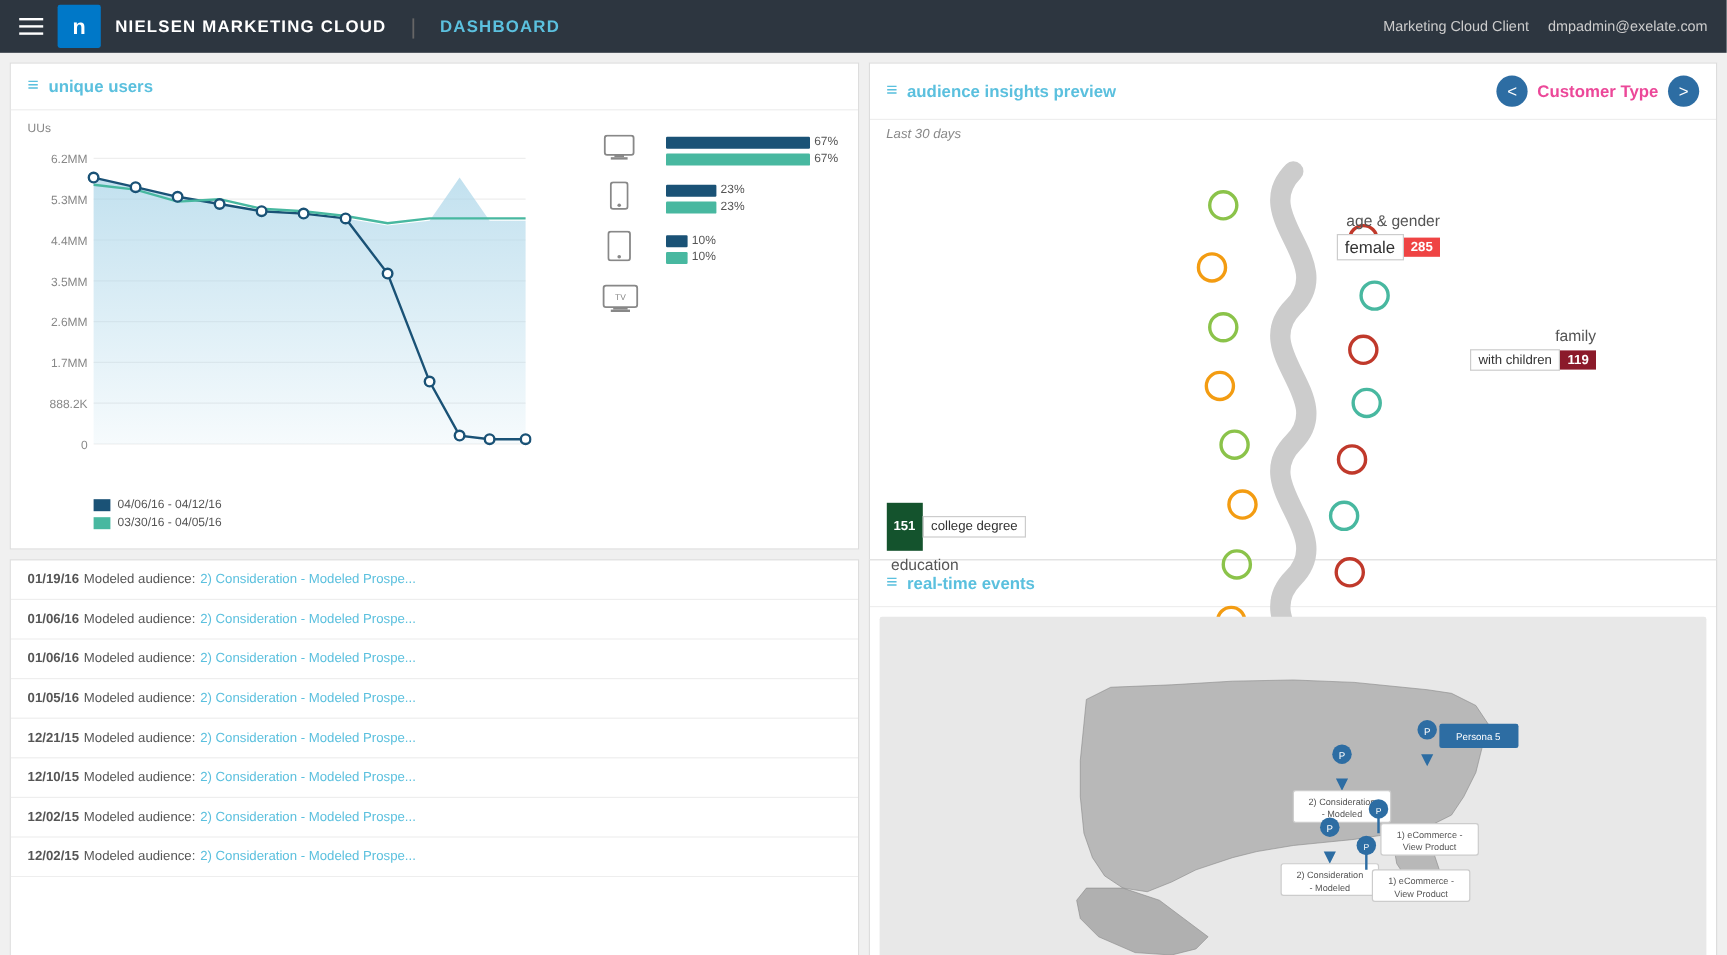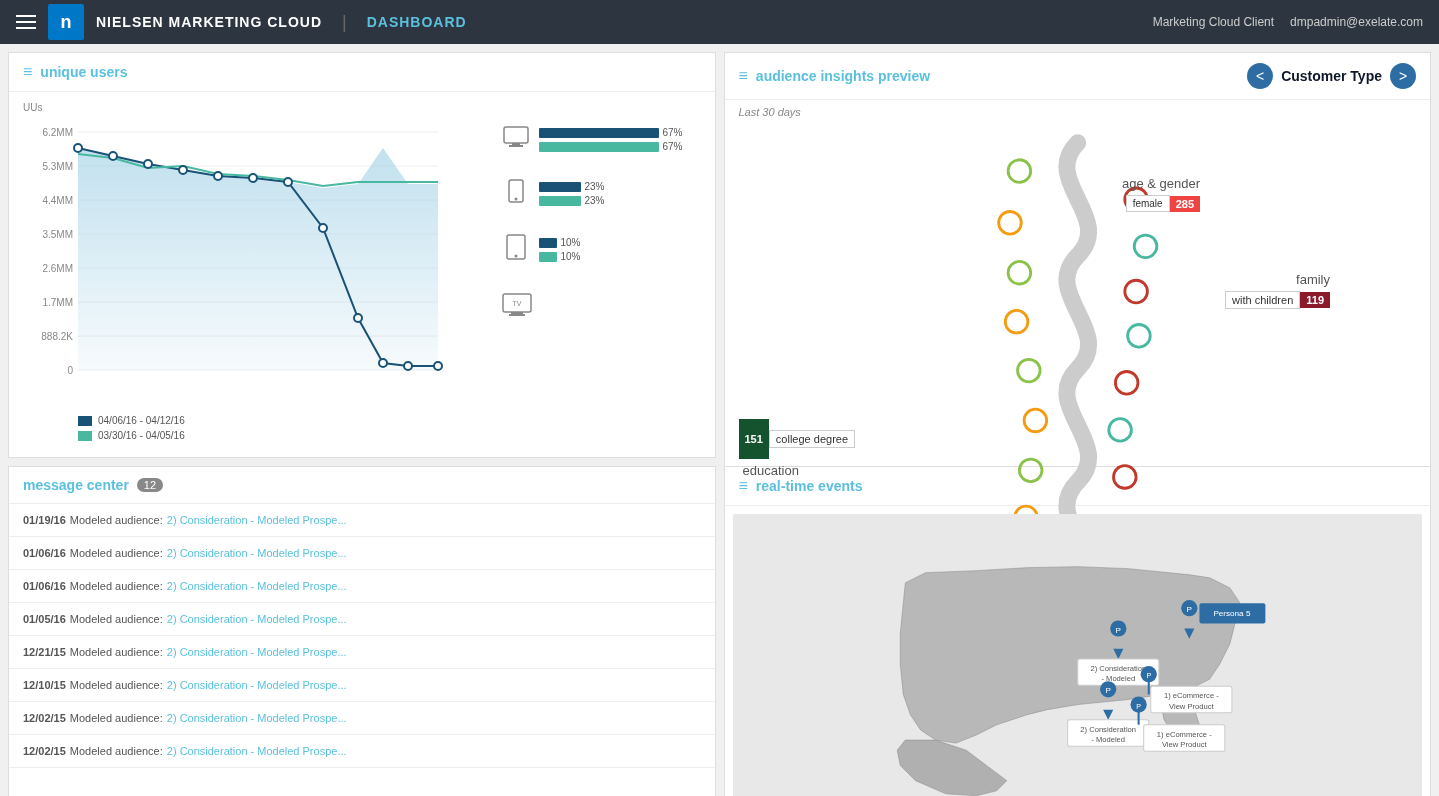--- a/index.html
+++ b/index.html
@@ -98,22 +98,21 @@
       width: 200px;
       display: flex;
       flex-direction: column;
       gap: 12px;
       padding-top: 10px;
     }
 
     .device-row {
       display: flex;
       align-items: center;
-      gap: 8px;
-      margin-top: 14px;
+      gap: 24px;
     }
 
     .device-icon {
       width: 30px;
       text-align: center;
       color: #888;
       font-size: 18px;
     }
 
     .device-bars {
@@ -222,21 +221,21 @@
       background: #2d6da3;
       color: #fff;
       display: flex; align-items: center; justify-content: center;
       cursor: pointer;
       font-size: 14px;
     }
 
     .customer-type-label {
       font-size: 14px;
       font-weight: 600;
-      color: #0f172a;
+      color: #ec4899;
     }
 
     .audience-subtitle {
       padding: 6px 14px;
       font-size: 11px;
       color: #888;
       font-style: italic;
     }
 
     .view-more-btn {
@@ -466,21 +465,21 @@
         <circle cx="335" cy="578" r="12" fill="none" stroke="#c0392b" stroke-width="3"></circle>
 
         <circle cx="272" cy="618" r="12" fill="none" stroke="#f39c12" stroke-width="3"></circle>
         <circle cx="328" cy="622" r="12" fill="none" stroke="#48b8a0" stroke-width="3"></circle>
       </svg>
 
       
       <div style="position:absolute; right:230px; top:52px; text-align:right;">
         <div style="font-size:13px;color:#555;font-weight:500;margin-bottom:4px;">age &amp; gender</div>
         <div style="display:inline-flex;align-items:center;gap:0;">
-          <span style="border:1px solid #ccc;padding:2px 6px;font-size:10px;background:#fff;">female</span>
+          <span style="border:1px solid #ccc;padding:2px 6px;font-size:14px;background:#fff;">female</span>
           <span style="background:#ef4444;color:#fff;padding:2px 6px;font-size:11px;font-weight:bold;">285</span>
         </div>
       </div>
 
       
       <div style="position:absolute; right:100px; top:148px; text-align:right;">
         <div style="font-size:13px;color:#555;font-weight:500;margin-bottom:4px;">family</div>
         <div style="display:inline-flex;align-items:center;gap:0;">
           <span style="border:1px solid #ccc;padding:2px 6px;font-size:11px;background:#fff;">with children</span>
           <span style="background:#8b1a2a;color:#fff;padding:2px 6px;font-size:11px;font-weight:bold;">119</span>
@@ -506,24 +505,20 @@
       </div>
 
     </div>
 
     <div style="display:flex;justify-content:flex-end;padding:8px;border-top:1px solid #eee;">
       <button class="view-more-btn">view more &gt;</button>
     </div>
   </div>
 
   <div class="panel message-center-panel">
-    <div class="panel-header">
-      <span class="panel-title">message center</span>
-      <span class="badge">12</span>
-    </div>
     <div class="message-list">
       <div class="message-item">
         <span class="message-date">01/19/16</span>
         <span class="message-label">Modeled audience:</span>
         <span class="message-link">2) Consideration - Modeled Prospe...</span>
       </div>
       <div class="message-item">
         <span class="message-date">01/06/16</span>
         <span class="message-label">Modeled audience:</span>
         <span class="message-link">2) Consideration - Modeled Prospe...</span>

